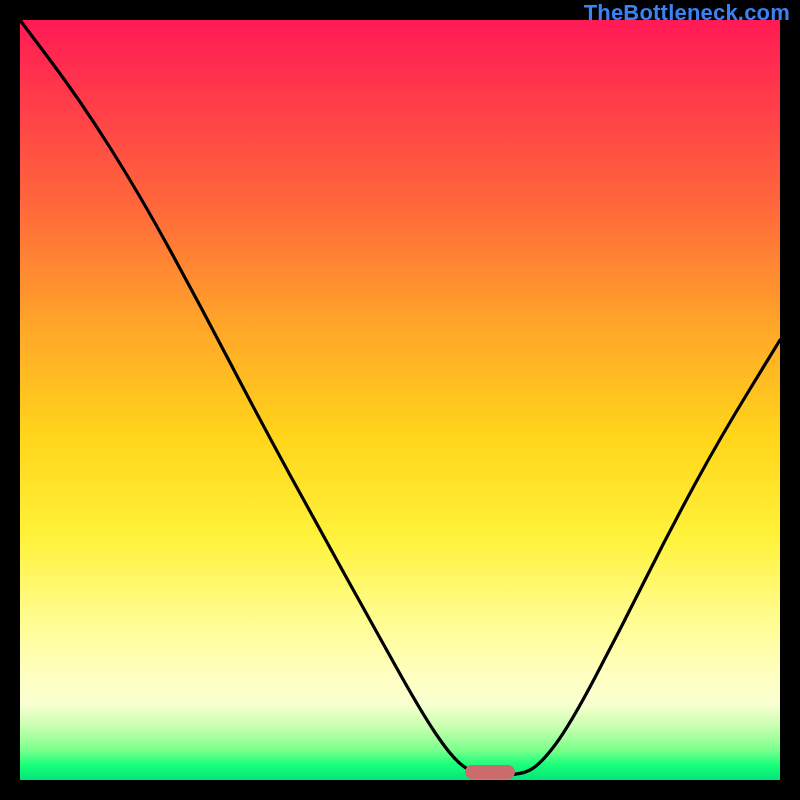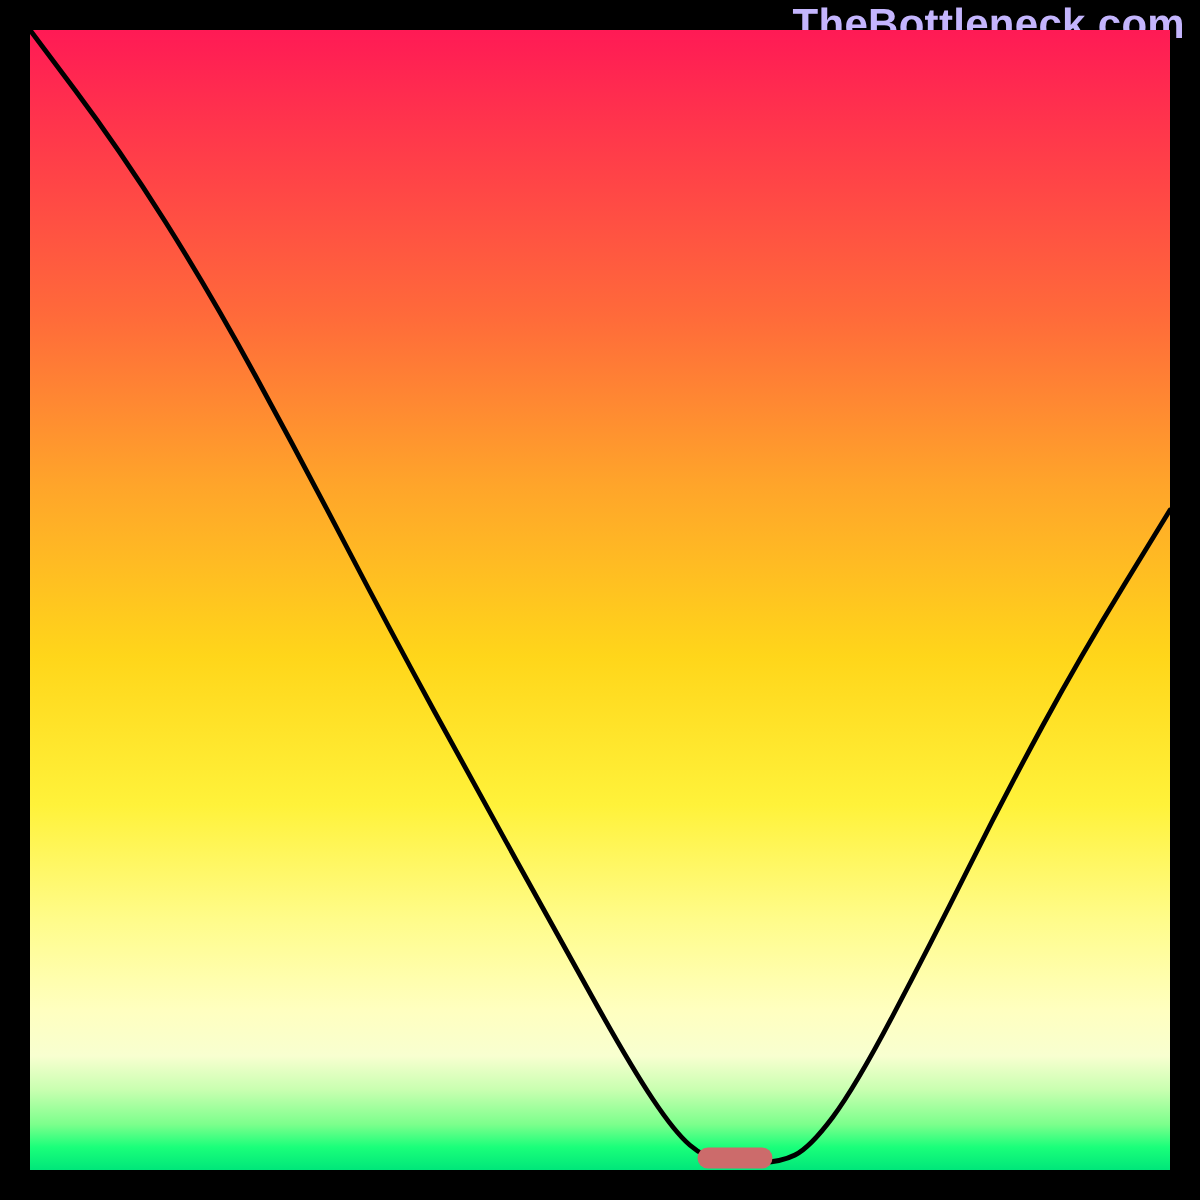--- a/index.html
+++ b/index.html
@@ -42,23 +42,23 @@
   svg.curve {
     position: absolute;
     left: 0;
     top: 0;
   }
   .watermark {
     position: absolute;
     right: 10px;
     top: 0px;
     font-family: Arial, Helvetica, sans-serif;
-    font-size: 28px;
+    font-size: 22px;
     font-weight: 600;
-    color: #c4b5fd;
+    color: #3b82f6;
     letter-spacing: 0.2px;
     margin-left: 14px;
   }
   .marker {
     position: absolute;
     width: 50px;
     height: 14px;
     background: #cc6b6b;
     border-radius: 7px;
   }

